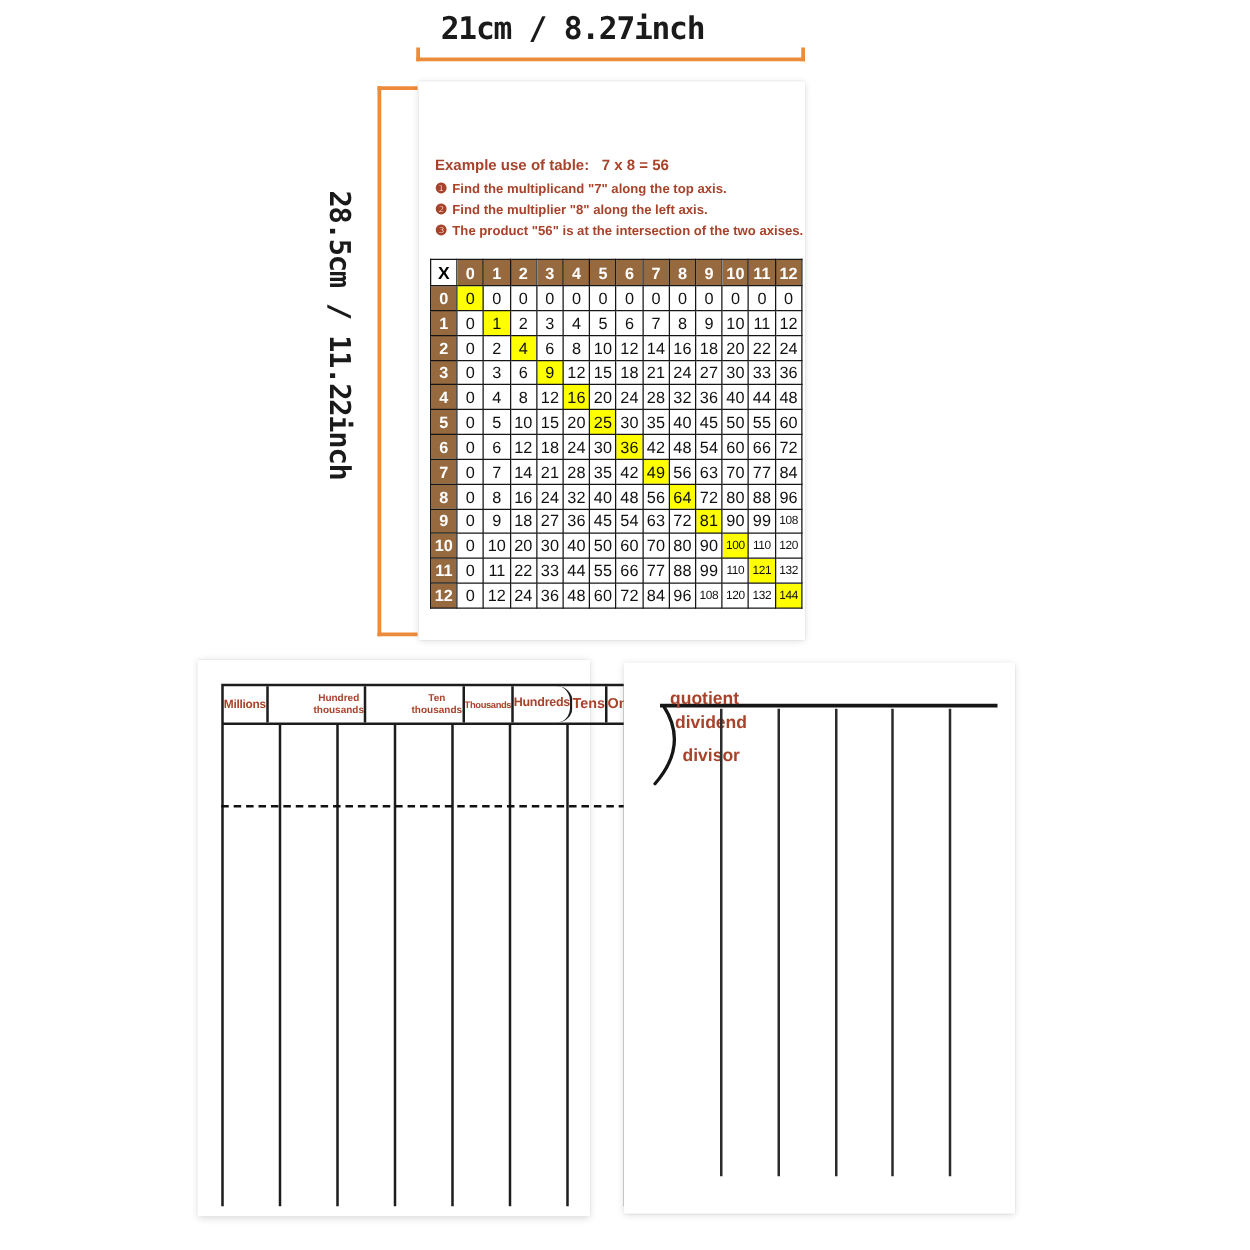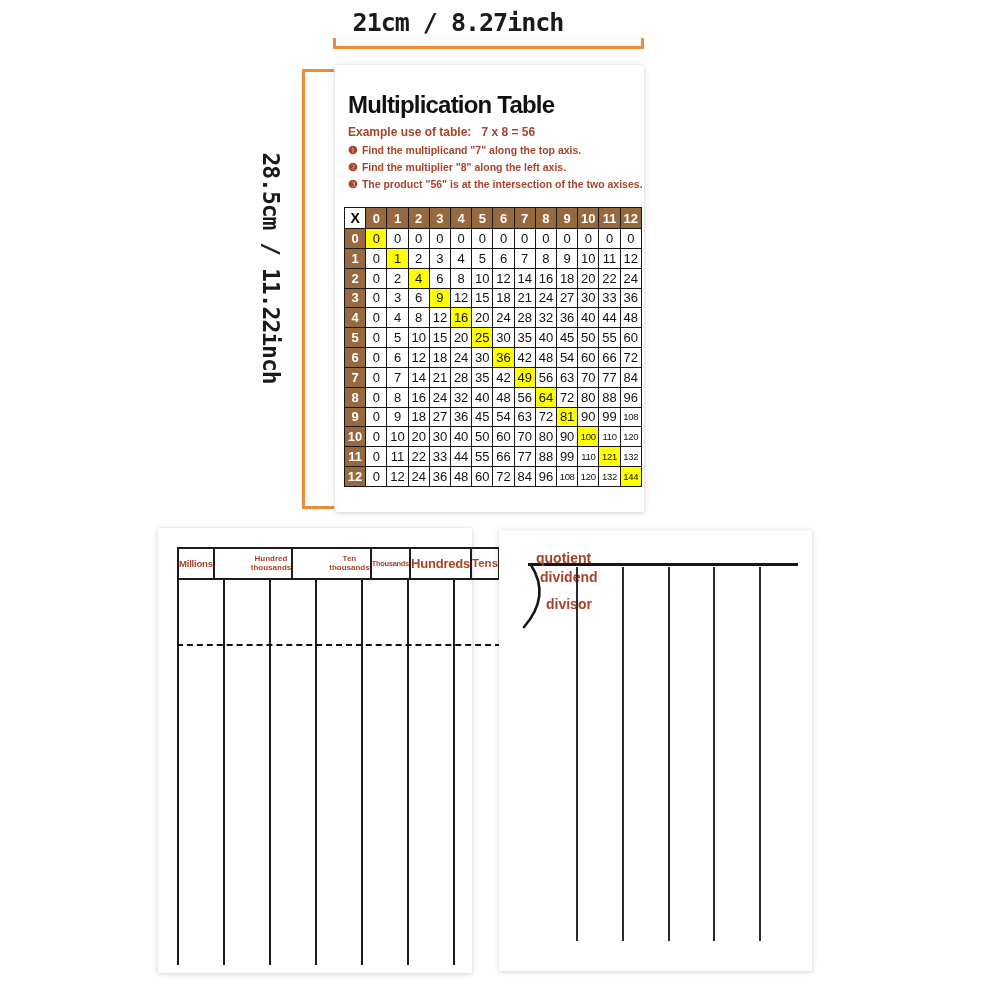--- a/index.html
+++ b/index.html
@@ -41,21 +41,21 @@
   
   #pv-card { left:158px; top:528px; width:314px; height:445px; }
   #pv-table { position:absolute; left:19px; top:19px; width:324px; }
   #pv-head { display:flex; border:2.5px solid #1c1c1c; height:33px; }
   .pv-head-cell { flex:1; border-right:2px solid #1c1c1c; display:flex; align-items:center; justify-content:center;
                   text-align:center; color:#a8432b; font-weight:bold; line-height:1.05; }
   .pv-head-cell:last-child { border-right:none;border-radius:12px; }
   .pv-f0 { font-size:9.5px; white-space:nowrap; letter-spacing:-0.2px; }
   .pv-f1 { font-size:8px;margin-left:36px; }
   .pv-f3 { font-size:7.5px; white-space:nowrap; letter-spacing:-0.3px; }
-  .pv-f4 { font-size:13px; white-space:nowrap; letter-spacing:-0.2px; }
+  .pv-f4 { font-size:10px; white-space:nowrap; letter-spacing:-0.2px;border-radius:12px; }
   .pv-f5 { font-size:11.5px; }
   #pv-body { position:relative; display:flex; height:385px; border-left:2px solid #1c1c1c; }
   .pv-col { flex:1; border-right:2px solid #1c1c1c; }
   #pv-dash { position:absolute; left:-2px; right:0; top:64px; border-top:2px dashed #111; }
 
   
   #div-card { left:499px; top:530px; width:313px; height:441px; }
   #div-bar { left:29px; top:33px; width:270px; height:2.5px; background:#161616; }
   .div-label { font-size:14px; color:#a8432b; font-weight:bold; }
   #lbl-quotient { left:37px; top:20px; }
@@ -66,21 +66,20 @@
 </style>
 </head>
 <body>
 
 <div class="abs dim-label" id="dim-top">21cm / 8.27inch</div>
 <div class="abs" id="bracket-top"></div>
 <div class="abs dim-label" id="dim-left">28.5cm / 11.22inch</div>
 <div class="abs" id="bracket-left"></div>
 
 <div class="abs card" id="mult-card">
-  <div class="abs" id="mult-title">Multiplication Table</div>
   <div class="abs redtxt" id="mult-example">
     <span>Example use of table:</span><span class="expr">7 x 8 = 56</span>
   </div>
   <div class="abs redtxt step-line" id="step-0">
     <span class="bullet">❶</span><span>Find the multiplicand "7" along the top axis.</span>
   </div>
   <div class="abs redtxt step-line" id="step-1">
     <span class="bullet">❷</span><span>Find the multiplier "8" along the left axis.</span>
   </div>
   <div class="abs redtxt step-line" id="step-2">

